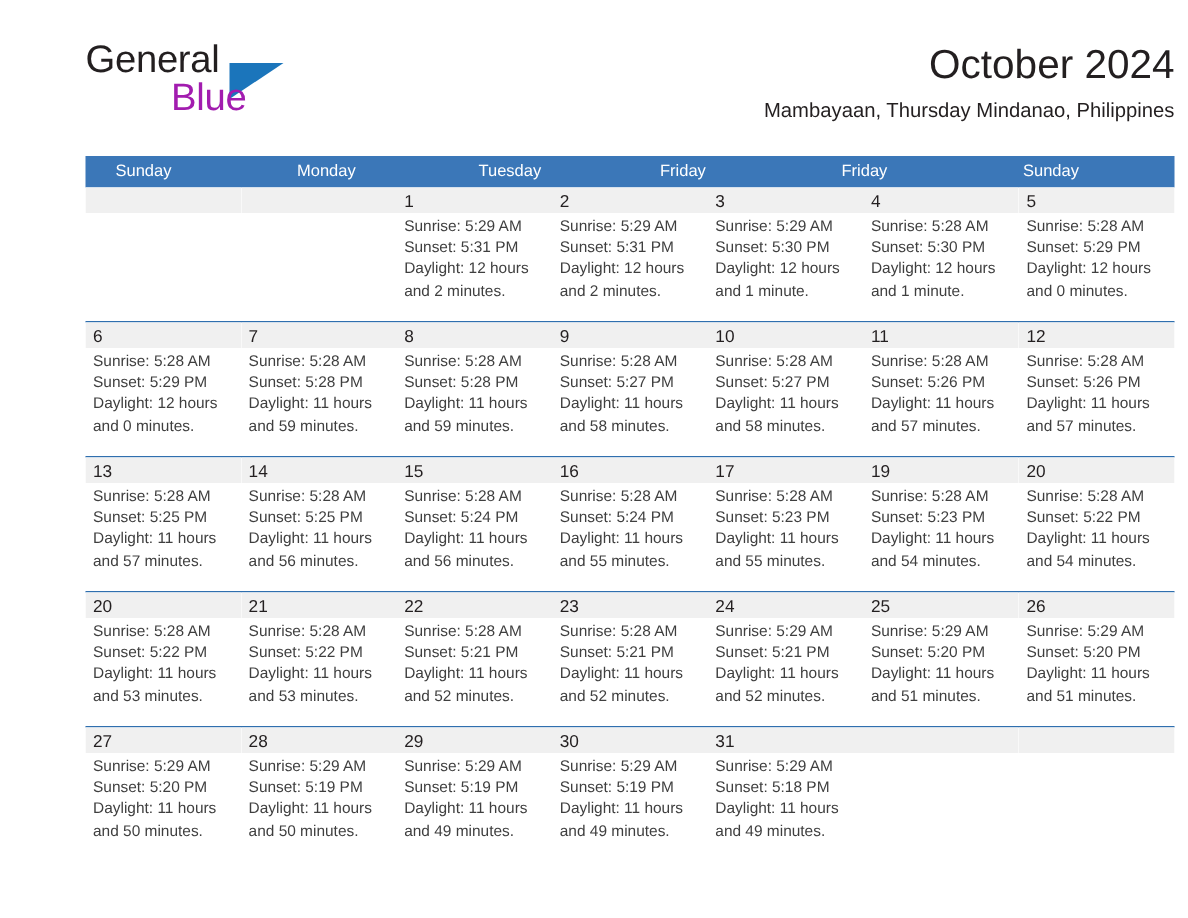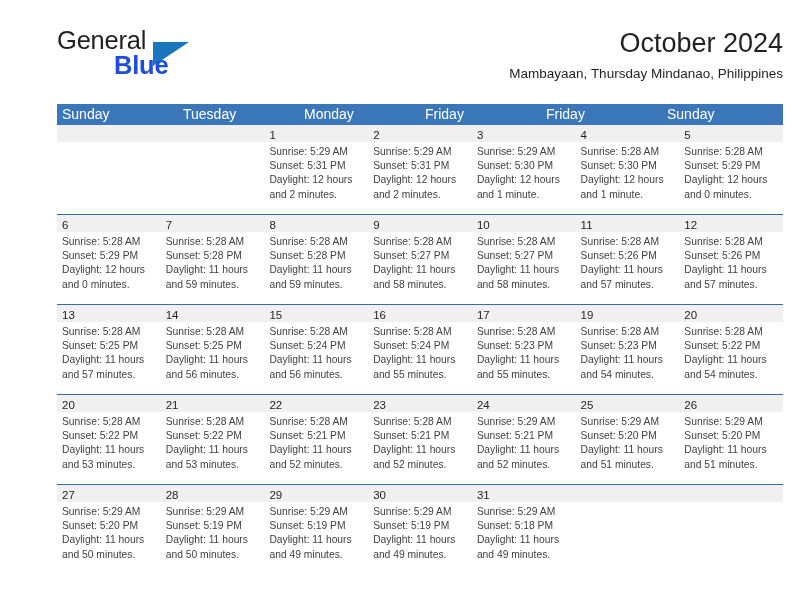--- a/index.html
+++ b/index.html
@@ -48,24 +48,23 @@
     color: #231f20;
     font-family: "Liberation Sans", sans-serif;
     line-height: 1;
   }
   .brand-blue {
     position: absolute;
     left: 57px;
     top: 25px;
     font-size: 25.5px;
     letter-spacing: -0.2px;
-    color: #1d4ed8;
+    color: #a21caf;
     font-family: "Liberation Sans", sans-serif;
     line-height: 1;
-    font-weight: bold;
   }
   .brand-triangle {
     position: absolute;
     left: 96px;
     top: 14px;
     width: 0;
     height: 0;
     border-left: 36px solid #1b75bb;
     border-bottom: 24px solid transparent;
   }
@@ -101,23 +100,23 @@
 
   .weekdays {
     display: flex;
     background: #3b77b8;
     height: 21px;
   }
   .weekday {
     flex: 1 1 0;
     min-width: 0;
     color: #ffffff;
-    font-size: 14px;
+    font-size: 11px;
     line-height: 21px;
-    padding-left: 5px;
+    padding-left: 20px;
     box-sizing: border-box;
     white-space: nowrap;
     overflow: hidden;
   }
 
   .week {
     display: flex;
     height: 90px;
     border-bottom: 1.4px solid #2f6fae;
     box-sizing: border-box;
@@ -178,22 +177,22 @@
       <div class="cal-title">October 2024</div>
       <div class="cal-subtitle">Mambayaan, Thursday Mindanao, Philippines</div>
     </div>
 
   </div>
 
   <div class="calendar">
 
     <div class="weekdays">
       <div class="weekday">Sunday</div>
+      <div class="weekday">Monday</div>
       <div class="weekday">Tuesday</div>
-      <div class="weekday">Monday</div>
       <div class="weekday">Friday</div>
       <div class="weekday">Friday</div>
       <div class="weekday">Sunday</div>
     </div>
 
     <div id="weeks-container">
         <div class="week">
           <div class="day">
             <div class="day-num-band"><span class="day-num"></span></div>
           </div>

